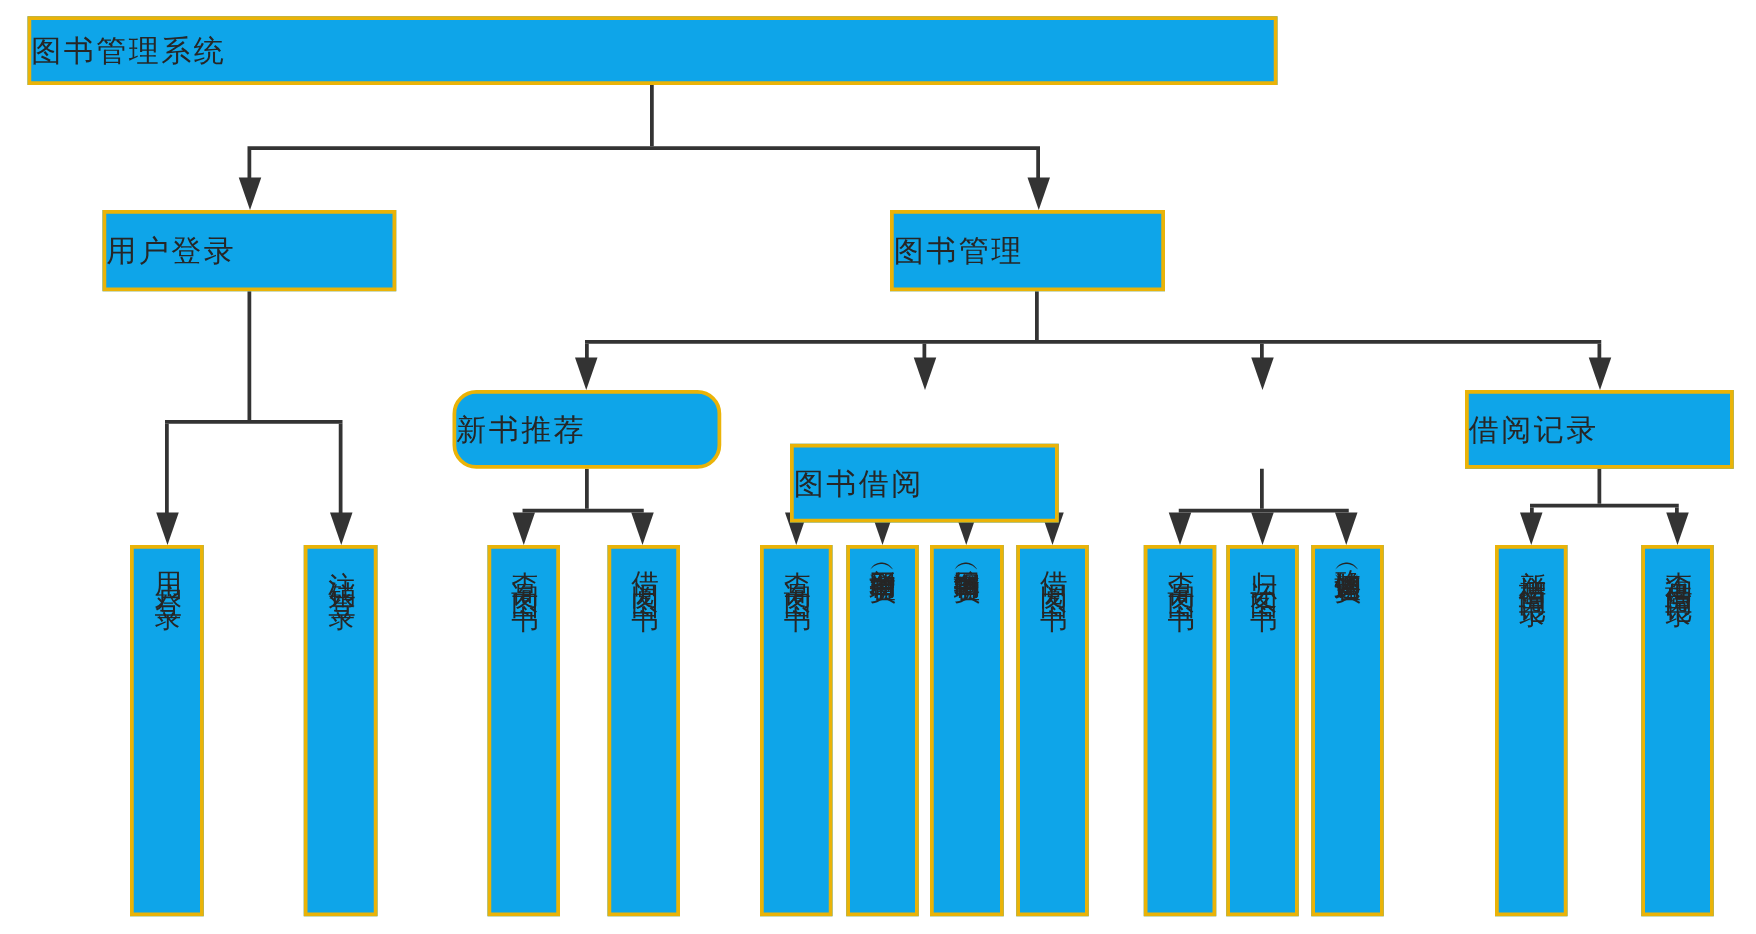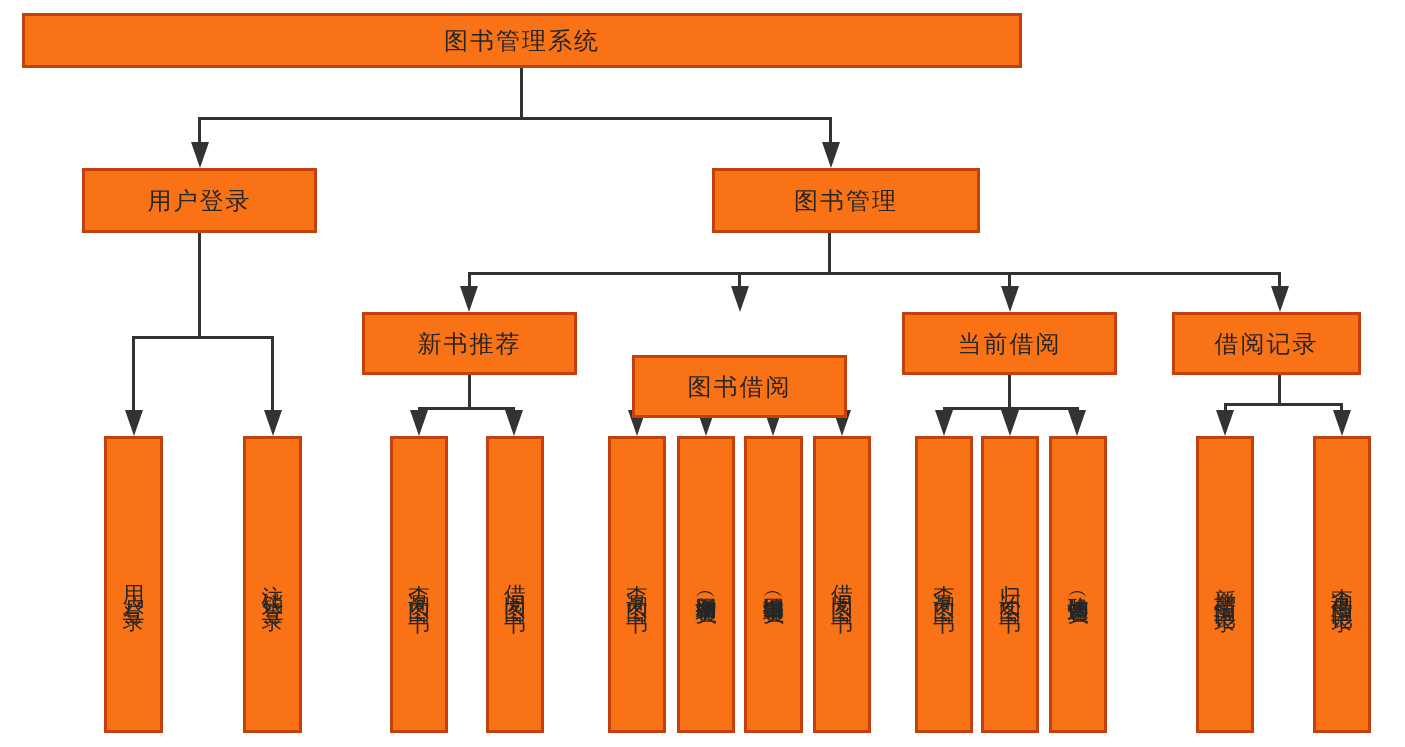--- a/index.html
+++ b/index.html
@@ -3,22 +3,22 @@
 <meta charset="utf-8">
 <style>
   html,body { margin:0; padding:0; background:#ffffff; }
   #stage {
     position:relative; width:1405px; height:747px; background:#ffffff;
     font-family:"DejaVu Sans","Liberation Sans",sans-serif;
     overflow:hidden;
   }
   .box {
     position:absolute; box-sizing:border-box;
-    border:3px solid #c2410c; background:#f97316;
-    display:flex; align-items:center; justify-content:center;
+    border:3px solid #eab308; background:#0ea5e9;
+    display:flex; align-items:center; justify-content:flex-start;
     color:#262626;
   }
   .h  { font-size:24px; letter-spacing:2px; }
   .v  { writing-mode:vertical-rl; font-size:22px; letter-spacing:9px; }
   .v.len6 { letter-spacing:5px; }
   .v.len9 { letter-spacing:1px; font-size:21px; }
   .ln { position:absolute; background:#333333; }
   .tri {
     position:absolute; width:0; height:0;
     border-left:9px solid transparent; border-right:9px solid transparent;
@@ -84,34 +84,31 @@
   <div class="ln" style="left:1340px;top:406px;width:3px;height:6px;"></div>
   <div class="tri" style="left:1333px;top:410px;"></div>
 
   <div class="box h" style="left:22px;top:13px;width:1000px;height:55px;">
     <span>图书管理系统</span>
   </div>
 
   <div class="box h" style="left:82px;top:168px;width:235px;height:65px;">
     <span>用户登录</span>
   </div>
-  <div class="box h" style="left:712px;top:168px;width:268px;height:65px;">
+  <div class="box h" style="left:712px;top:168px;width:220px;height:65px;">
     <span>图书管理</span>
   </div>
 
-  <div class="box h" style="left:362px;top:312px;width:215px;height:63px;">
+  <div class="box h" style="left:362px;top:312px;width:215px;height:63px;border-radius:19px;">
     <span>新书推荐</span>
   </div>
   <div class="box h" style="left:632px;top:312px;width:215px;height:63px;margin-top:43px;">
     <span>图书借阅</span>
   </div>
-  <div class="box h" style="left:902px;top:312px;width:215px;height:63px;">
-    <span>当前借阅</span>
-  </div>
-  <div class="box h" style="left:1172px;top:312px;width:189px;height:63px;">
+  <div class="box h" style="left:1172px;top:312px;width:215px;height:63px;">
     <span>借阅记录</span>
   </div>
 
   <div class="box v" style="left:104px;top:436px;width:59px;height:297px;">
     <span>用户登录</span>
   </div>
   <div class="box v" style="left:243px;top:436px;width:59px;height:297px;">
     <span>注销登录</span>
   </div>
 

